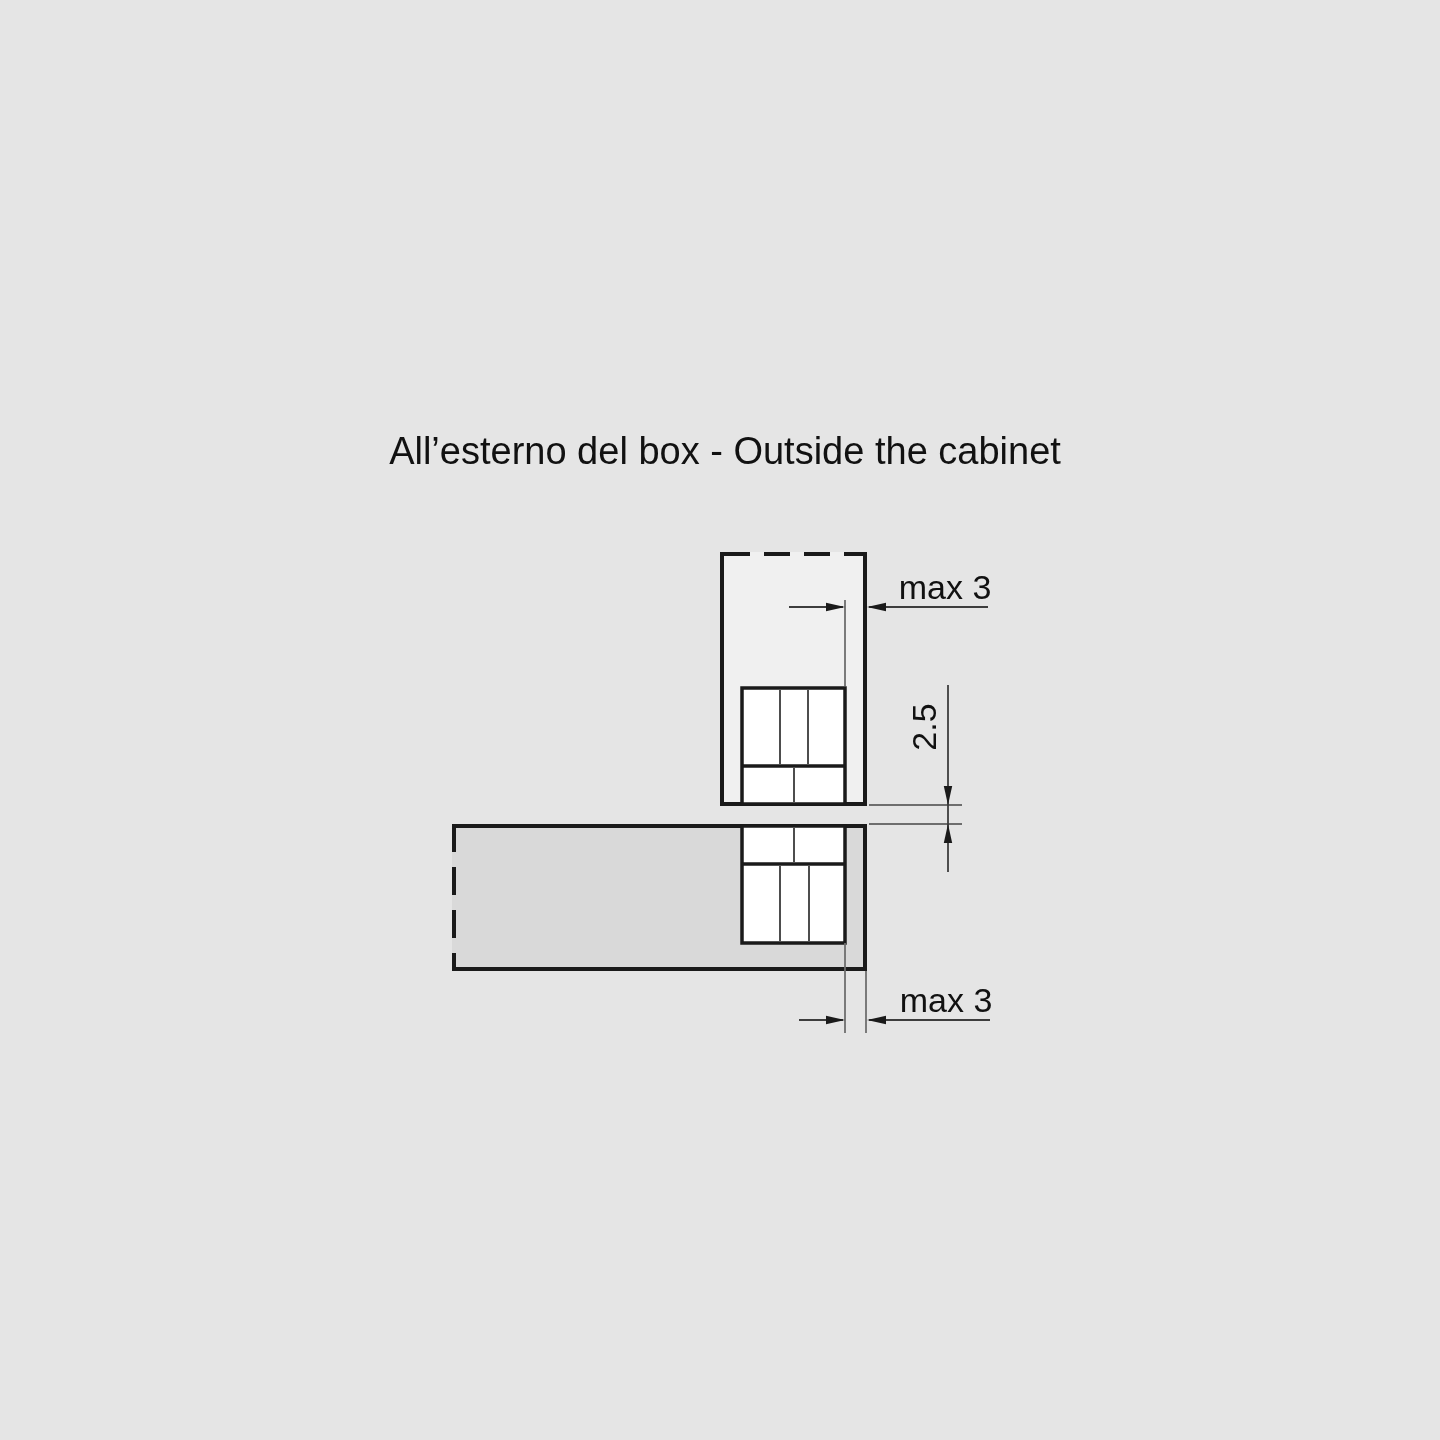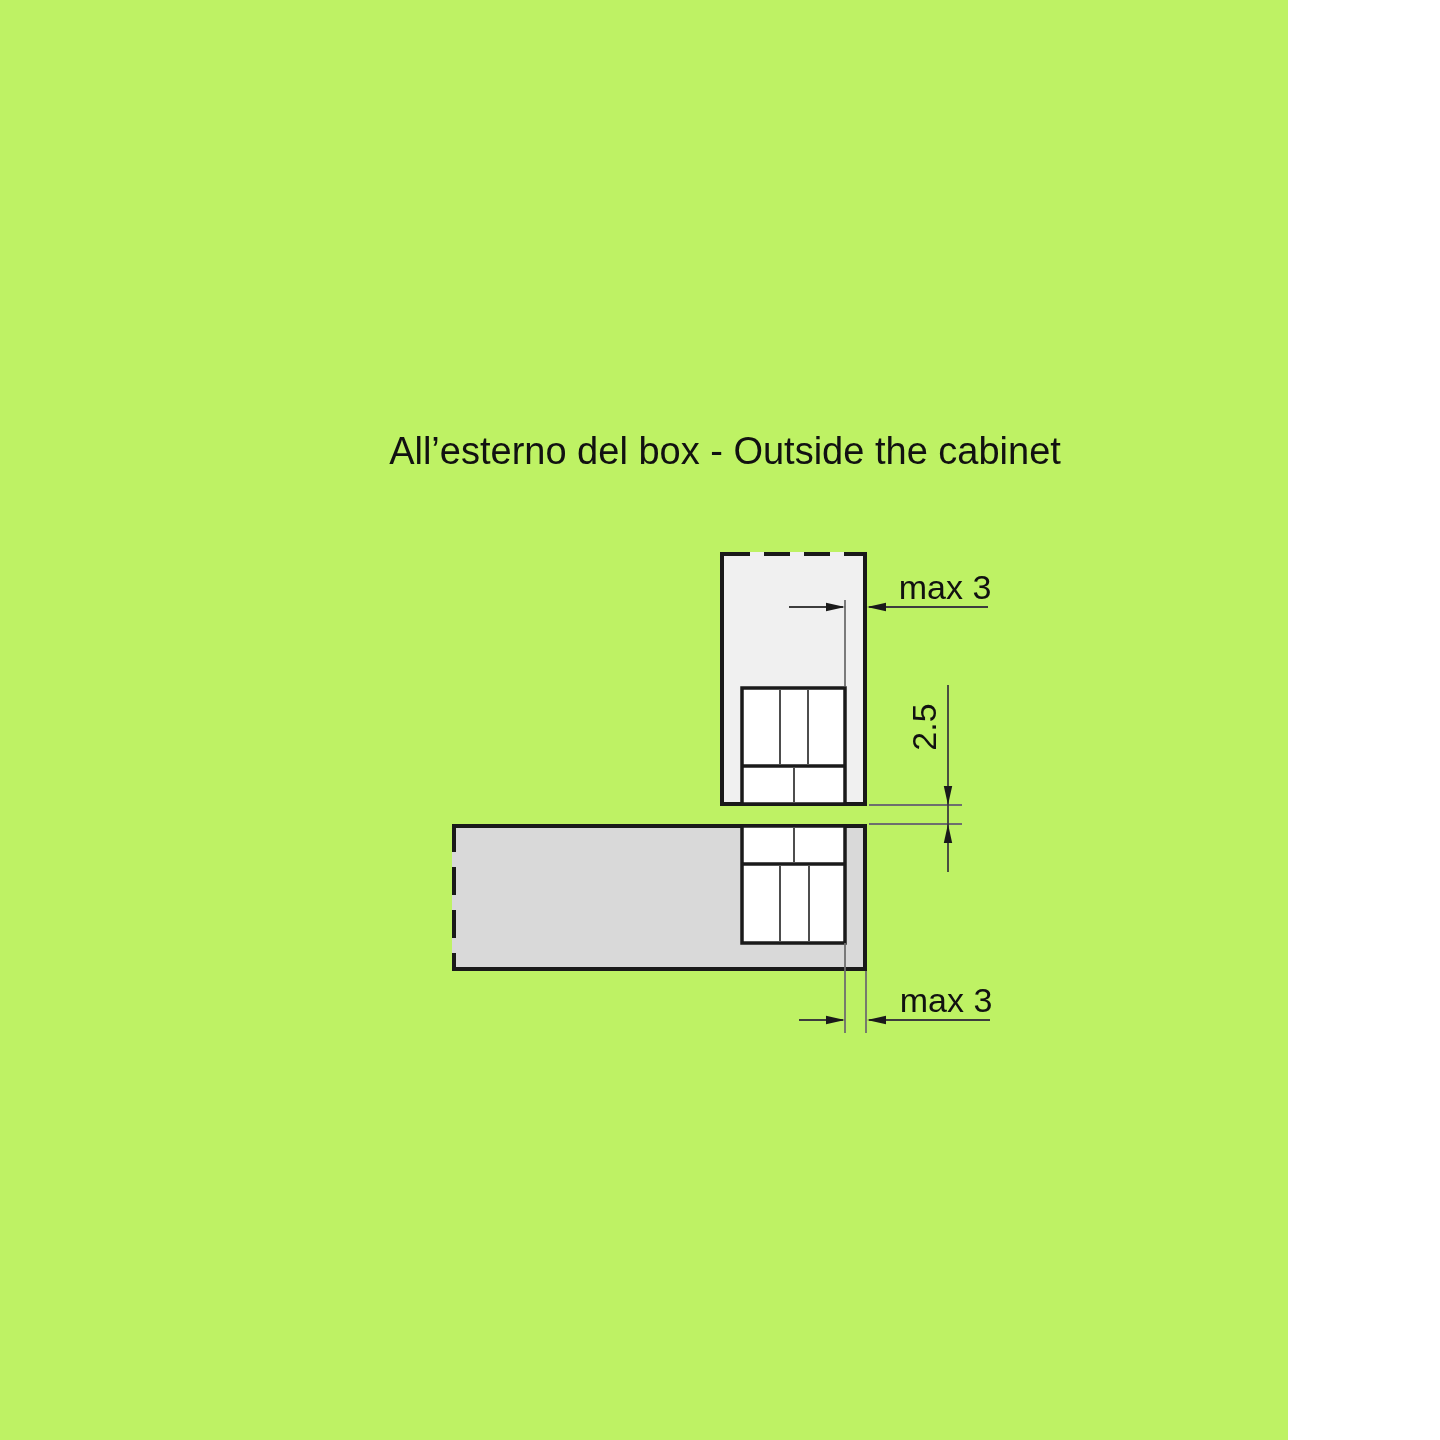--- a/index.html
+++ b/index.html
@@ -2,23 +2,23 @@
 <html><head>
 <meta charset="utf-8">
 <style>
   html, body {
     margin: 0;
     padding: 0;
     background: #ffffff;
   }
   .page {
     position: relative;
-    width: 1288px;
+    width: 1440px;
     height: 1440px;
-    background: #bef264;
+    background: #e5e5e5;
     overflow: hidden;
     font-family: "Liberation Sans", sans-serif;
   }
   .drawing-title {
     position: absolute;
     left: 325px;
     top: 430px;
     width: 800px;
     text-align: center;
     font-size: 38px;

